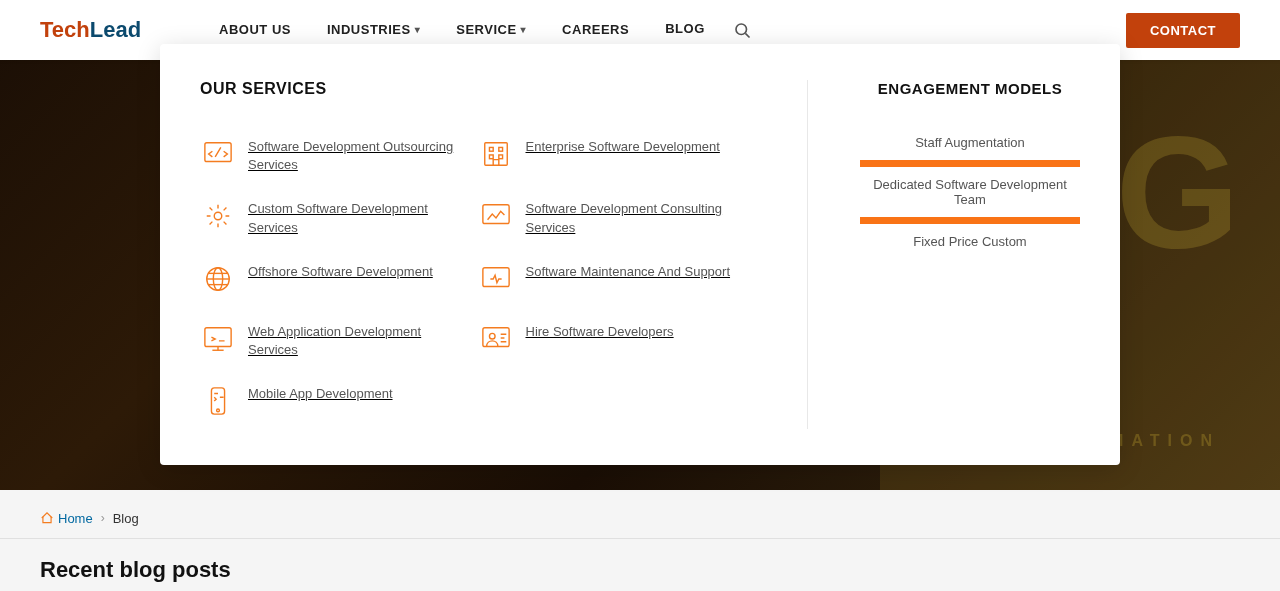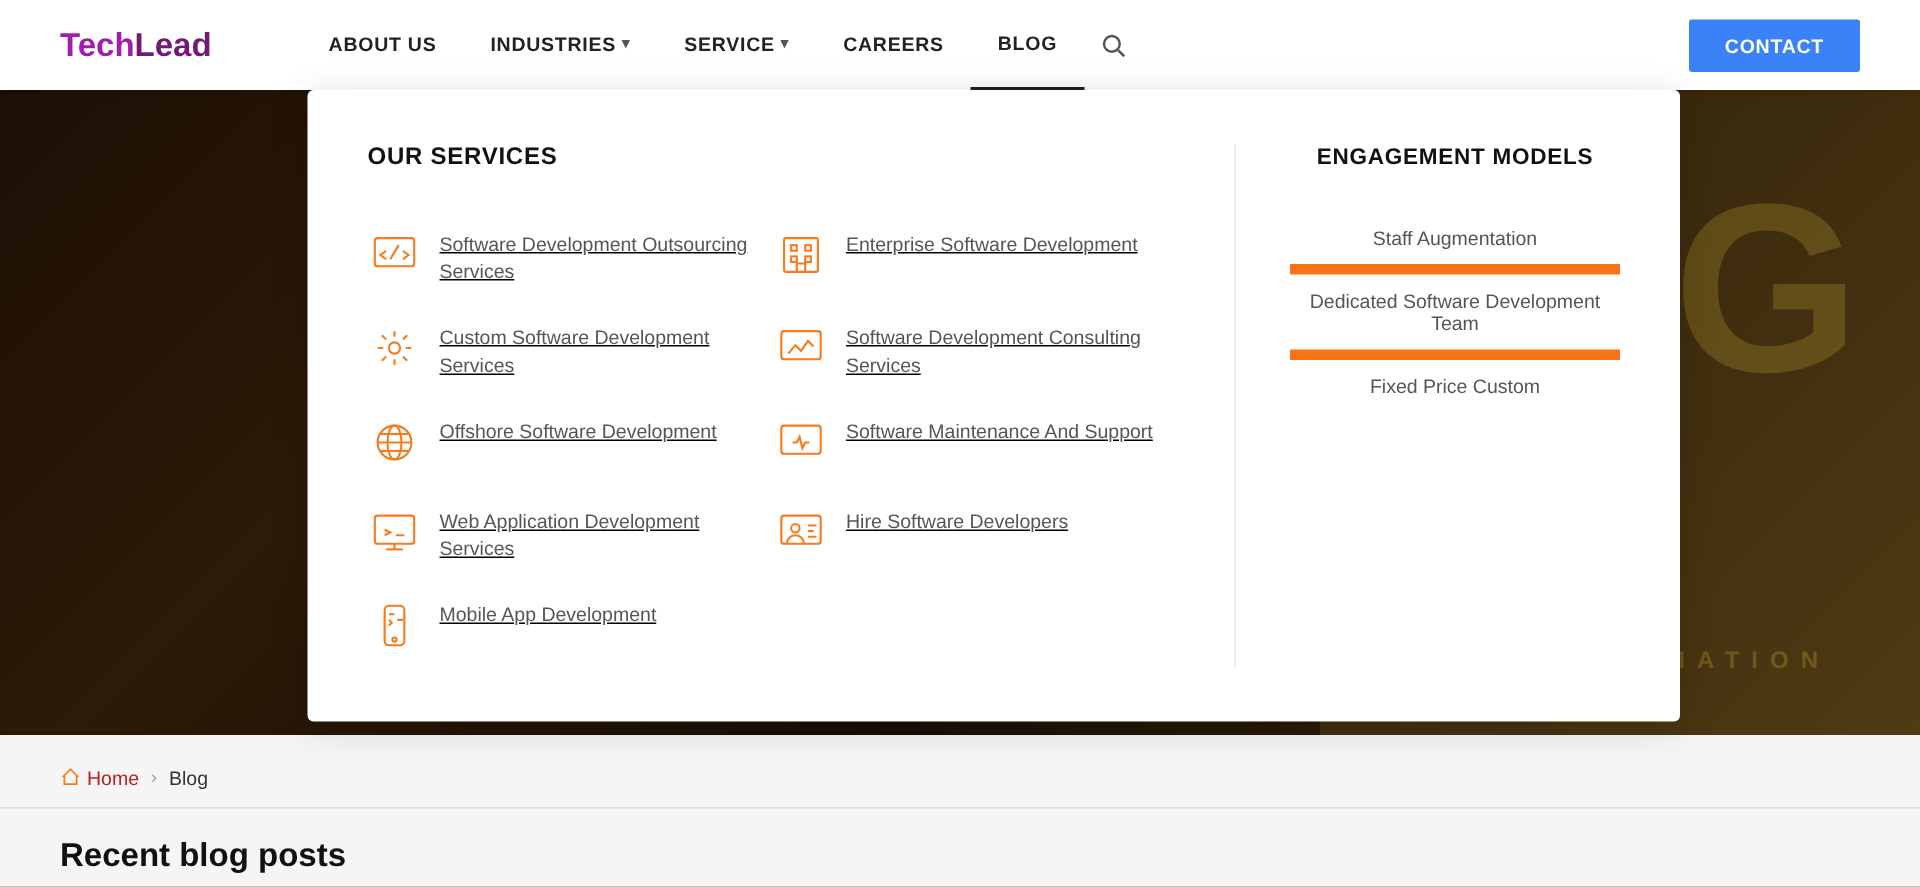--- a/index.html
+++ b/index.html
@@ -23,21 +23,21 @@
       align-items: center;
       padding: 0 40px;
       box-shadow: 0 1px 4px rgba(0,0,0,0.08);
     }
     .logo {
       font-size: 22px;
       font-weight: bold;
       margin-right: 60px;
       color: #333;
     }
-    .logo span { color: #a21caf; }
+    .logo span { color: #c2410c; }
     .nav-links {
       display: flex;
       align-items: center;
       gap: 0;
       flex: 1;
       text-align: right;
     }
     .nav-item {
       padding: 0 18px;
       font-size: 13px;
@@ -61,45 +61,44 @@
     .search-icon-wrap {
       margin-left: 10px;
       cursor: pointer;
       font-size: 18px;
       color: #555;
       display: flex;
       align-items: center;
     }
     .contact-btn {
       margin-left: auto;
-      background: #3b82f6;
+      background: #c2410c;
       color: #fff;
       border: none;
       padding: 10px 24px;
       font-size: 13px;
       font-weight: 700;
       cursor: pointer;
       letter-spacing: 0.5px;
       border-radius: 2px;
     }
 
     
     .dropdown-overlay {
       position: absolute;
-      top: 60px;
+      top: 44px;
       left: 160px;
       right: 160px;
       background: #fff;
       border-radius: 4px;
       z-index: 200;
       padding: 36px 40px 36px 40px;
       box-shadow: 0 4px 24px rgba(0,0,0,0.15);
       display: flex;
-      gap: 0;
-      margin-left: 45px;
+      gap: 16px;
     }
     .services-section {
       flex: 1;
     }
     .services-title {
       font-size: 16px;
       font-weight: 800;
       color: #111;
       margin-bottom: 28px;
       letter-spacing: 0.5px;
@@ -186,21 +185,21 @@
       padding: 12px 40px;
       font-size: 13px;
       color: #555;
       display: flex;
       align-items: center;
       gap: 8px;
       border-bottom: 1px solid #e0e0e0;
       background: #f5f5f5;
     }
     .breadcrumb-home {
-      color: #b91c1c;
+      color: #0369a1;
       cursor: pointer;
       display: flex;
       align-items: center;
       gap: 4px;
     }
     .breadcrumb-separator { color: #999; font-size: 12px; }
     .breadcrumb-current { color: #333; }
     .recent-posts {
       padding: 18px 40px 0 40px;
       font-size: 22px;
@@ -215,21 +214,21 @@
 
   <div style="width:100%;height:490px;background: linear-gradient(135deg, #1a0e05 0%, #2d1a07 30%, #1a0e05 60%, #3a2a10 100%);position:relative;overflow:hidden;">
     <div style="position:absolute;top:60px;right:0;width:400px;height:430px;background:rgba(180,140,40,0.18);"></div>
     <div style="position:absolute;top:100px;right:50px;font-size:160px;font-weight:900;color:rgba(200,170,50,0.25);letter-spacing:-10px;">BLOG</div>
     <div style="position:absolute;bottom:40px;right:60px;font-size:16px;font-weight:700;color:rgba(200,170,50,0.3);letter-spacing:8px;">MORE INFORMATION</div>
   </div>
 </div>
 
 <nav class="navbar">
   <div class="logo">
-    <span>Tech</span><span style="color:#701a75">Lead</span>
+    <span>Tech</span><span style="color:#0c4a6e">Lead</span>
   </div>
   <div class="nav-links">
     <div class="nav-item">ABOUT US</div>
     <div class="nav-item">
       <span>INDUSTRIES</span>
       <span class="chevron">▾</span>
     </div>
     <div class="nav-item">
       <span>SERVICE</span>
       <span class="chevron">▾</span>

